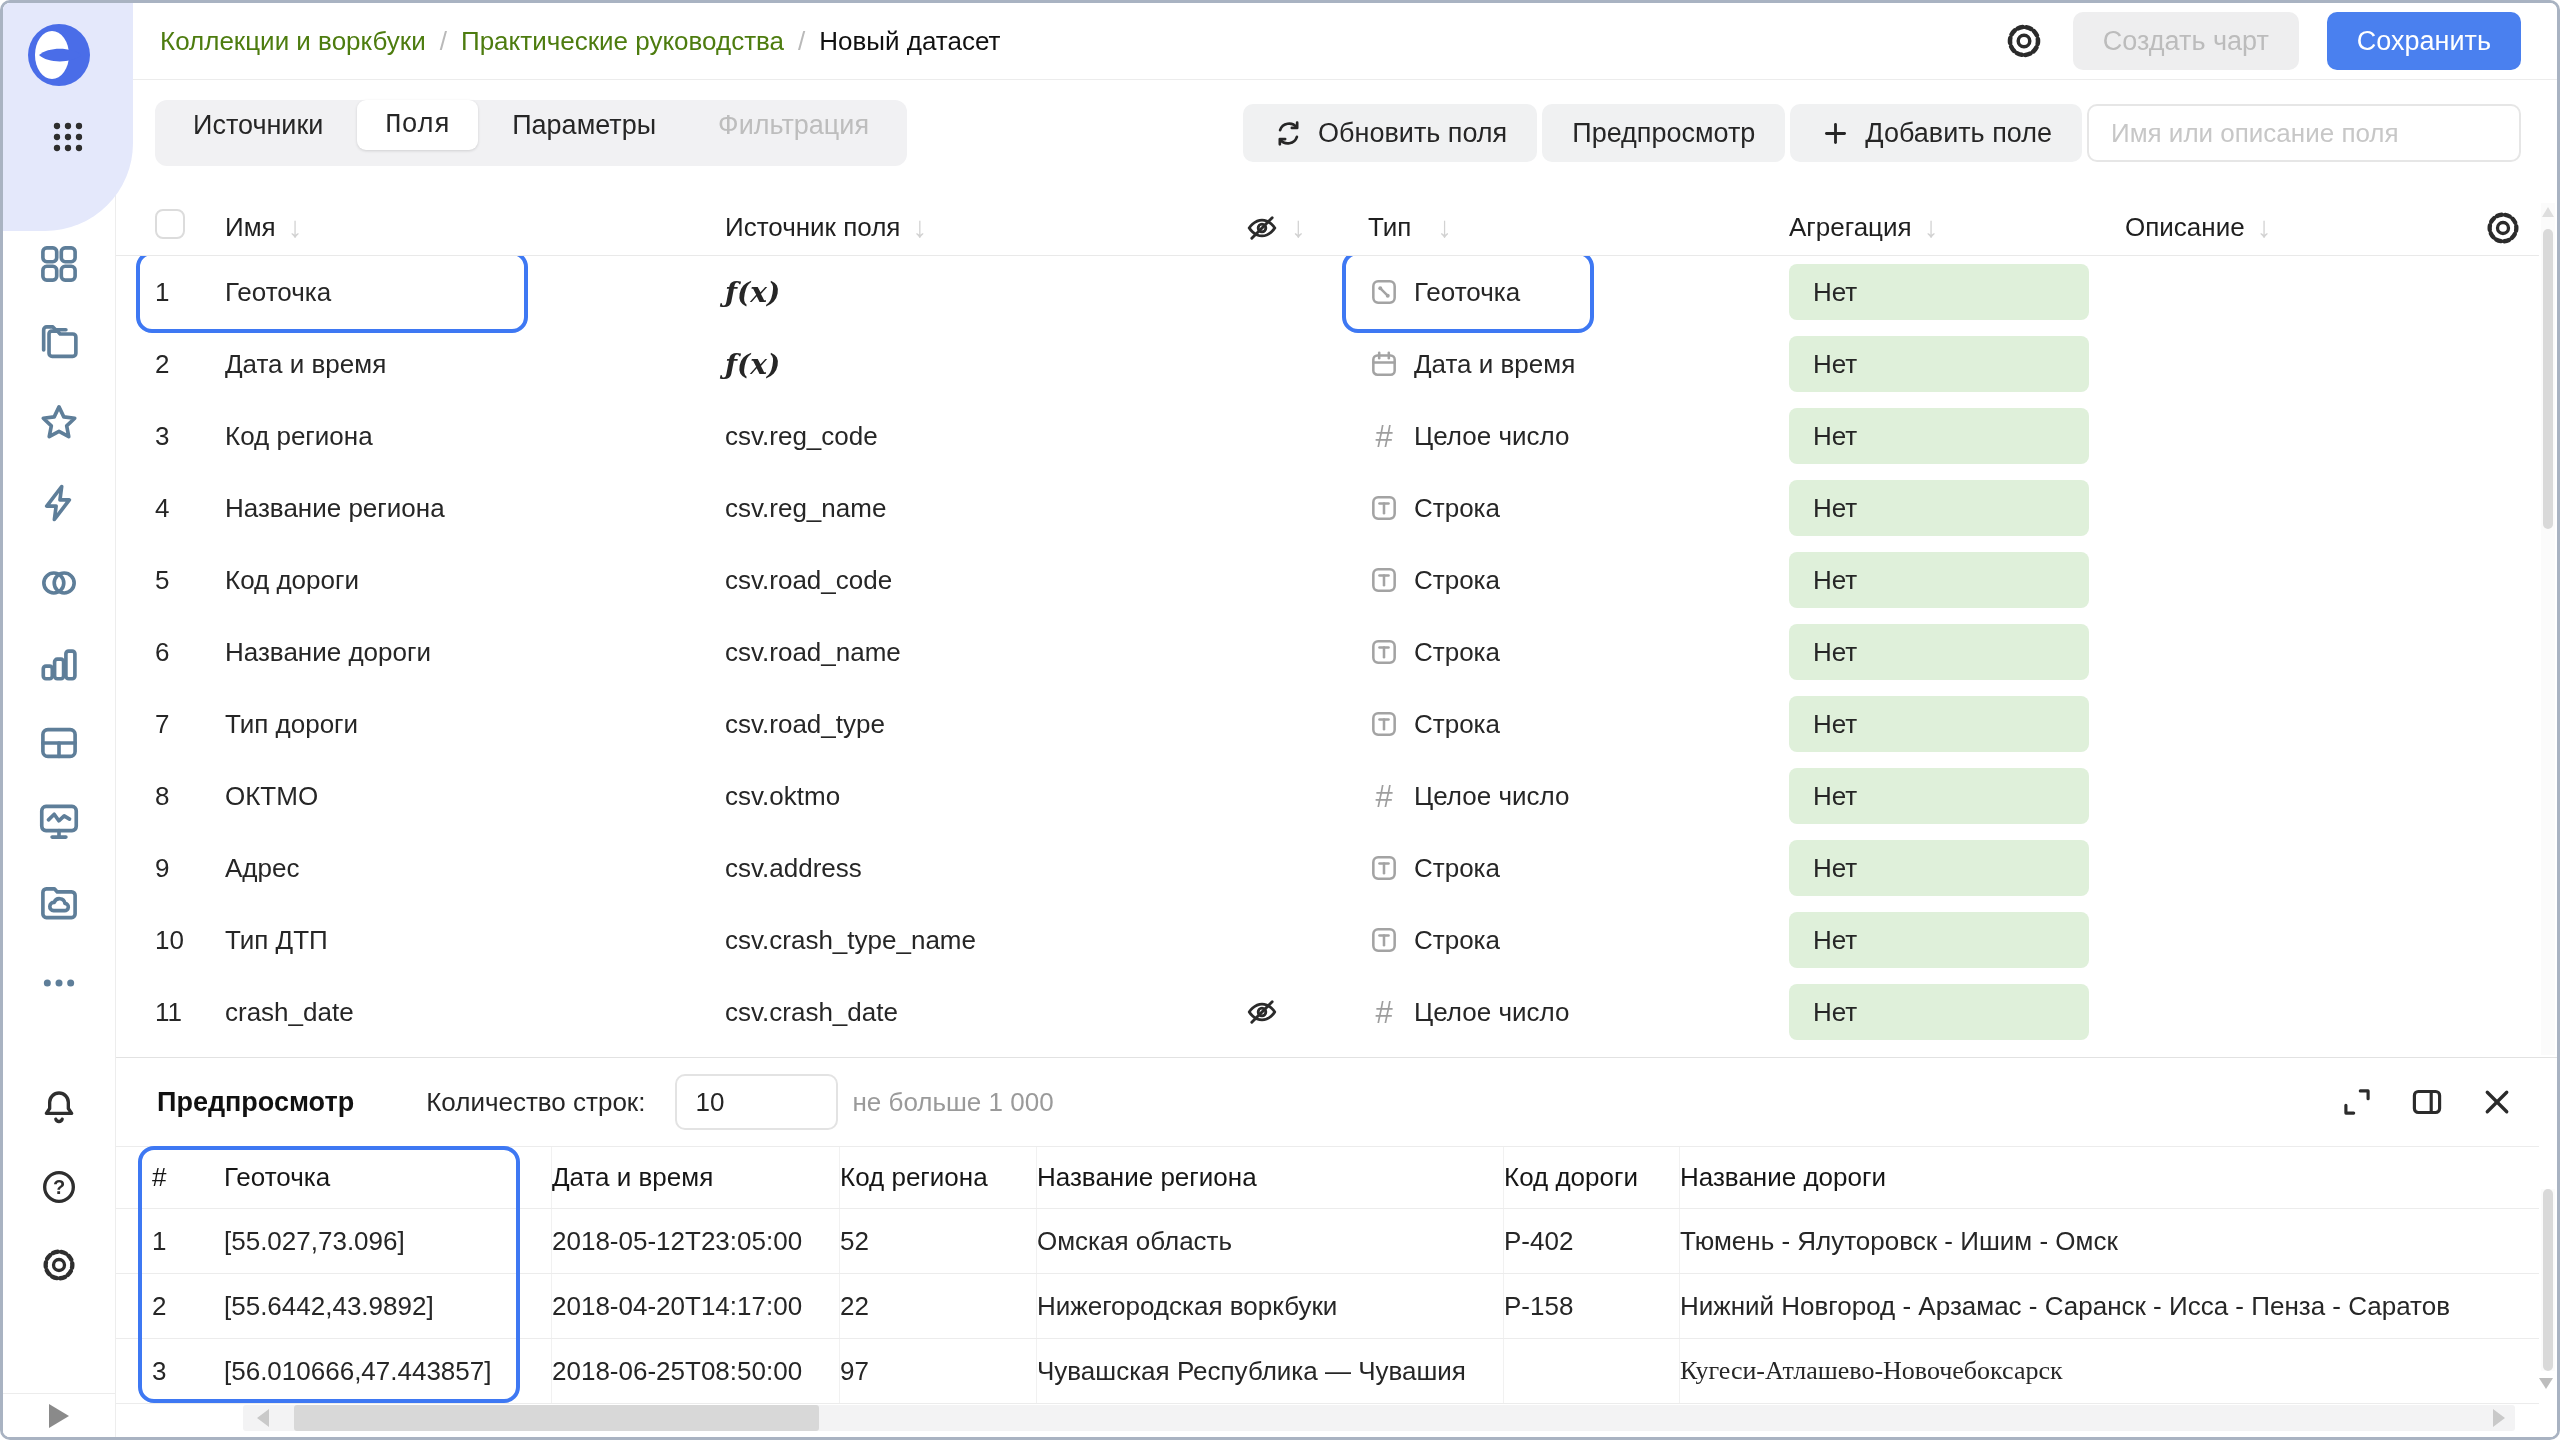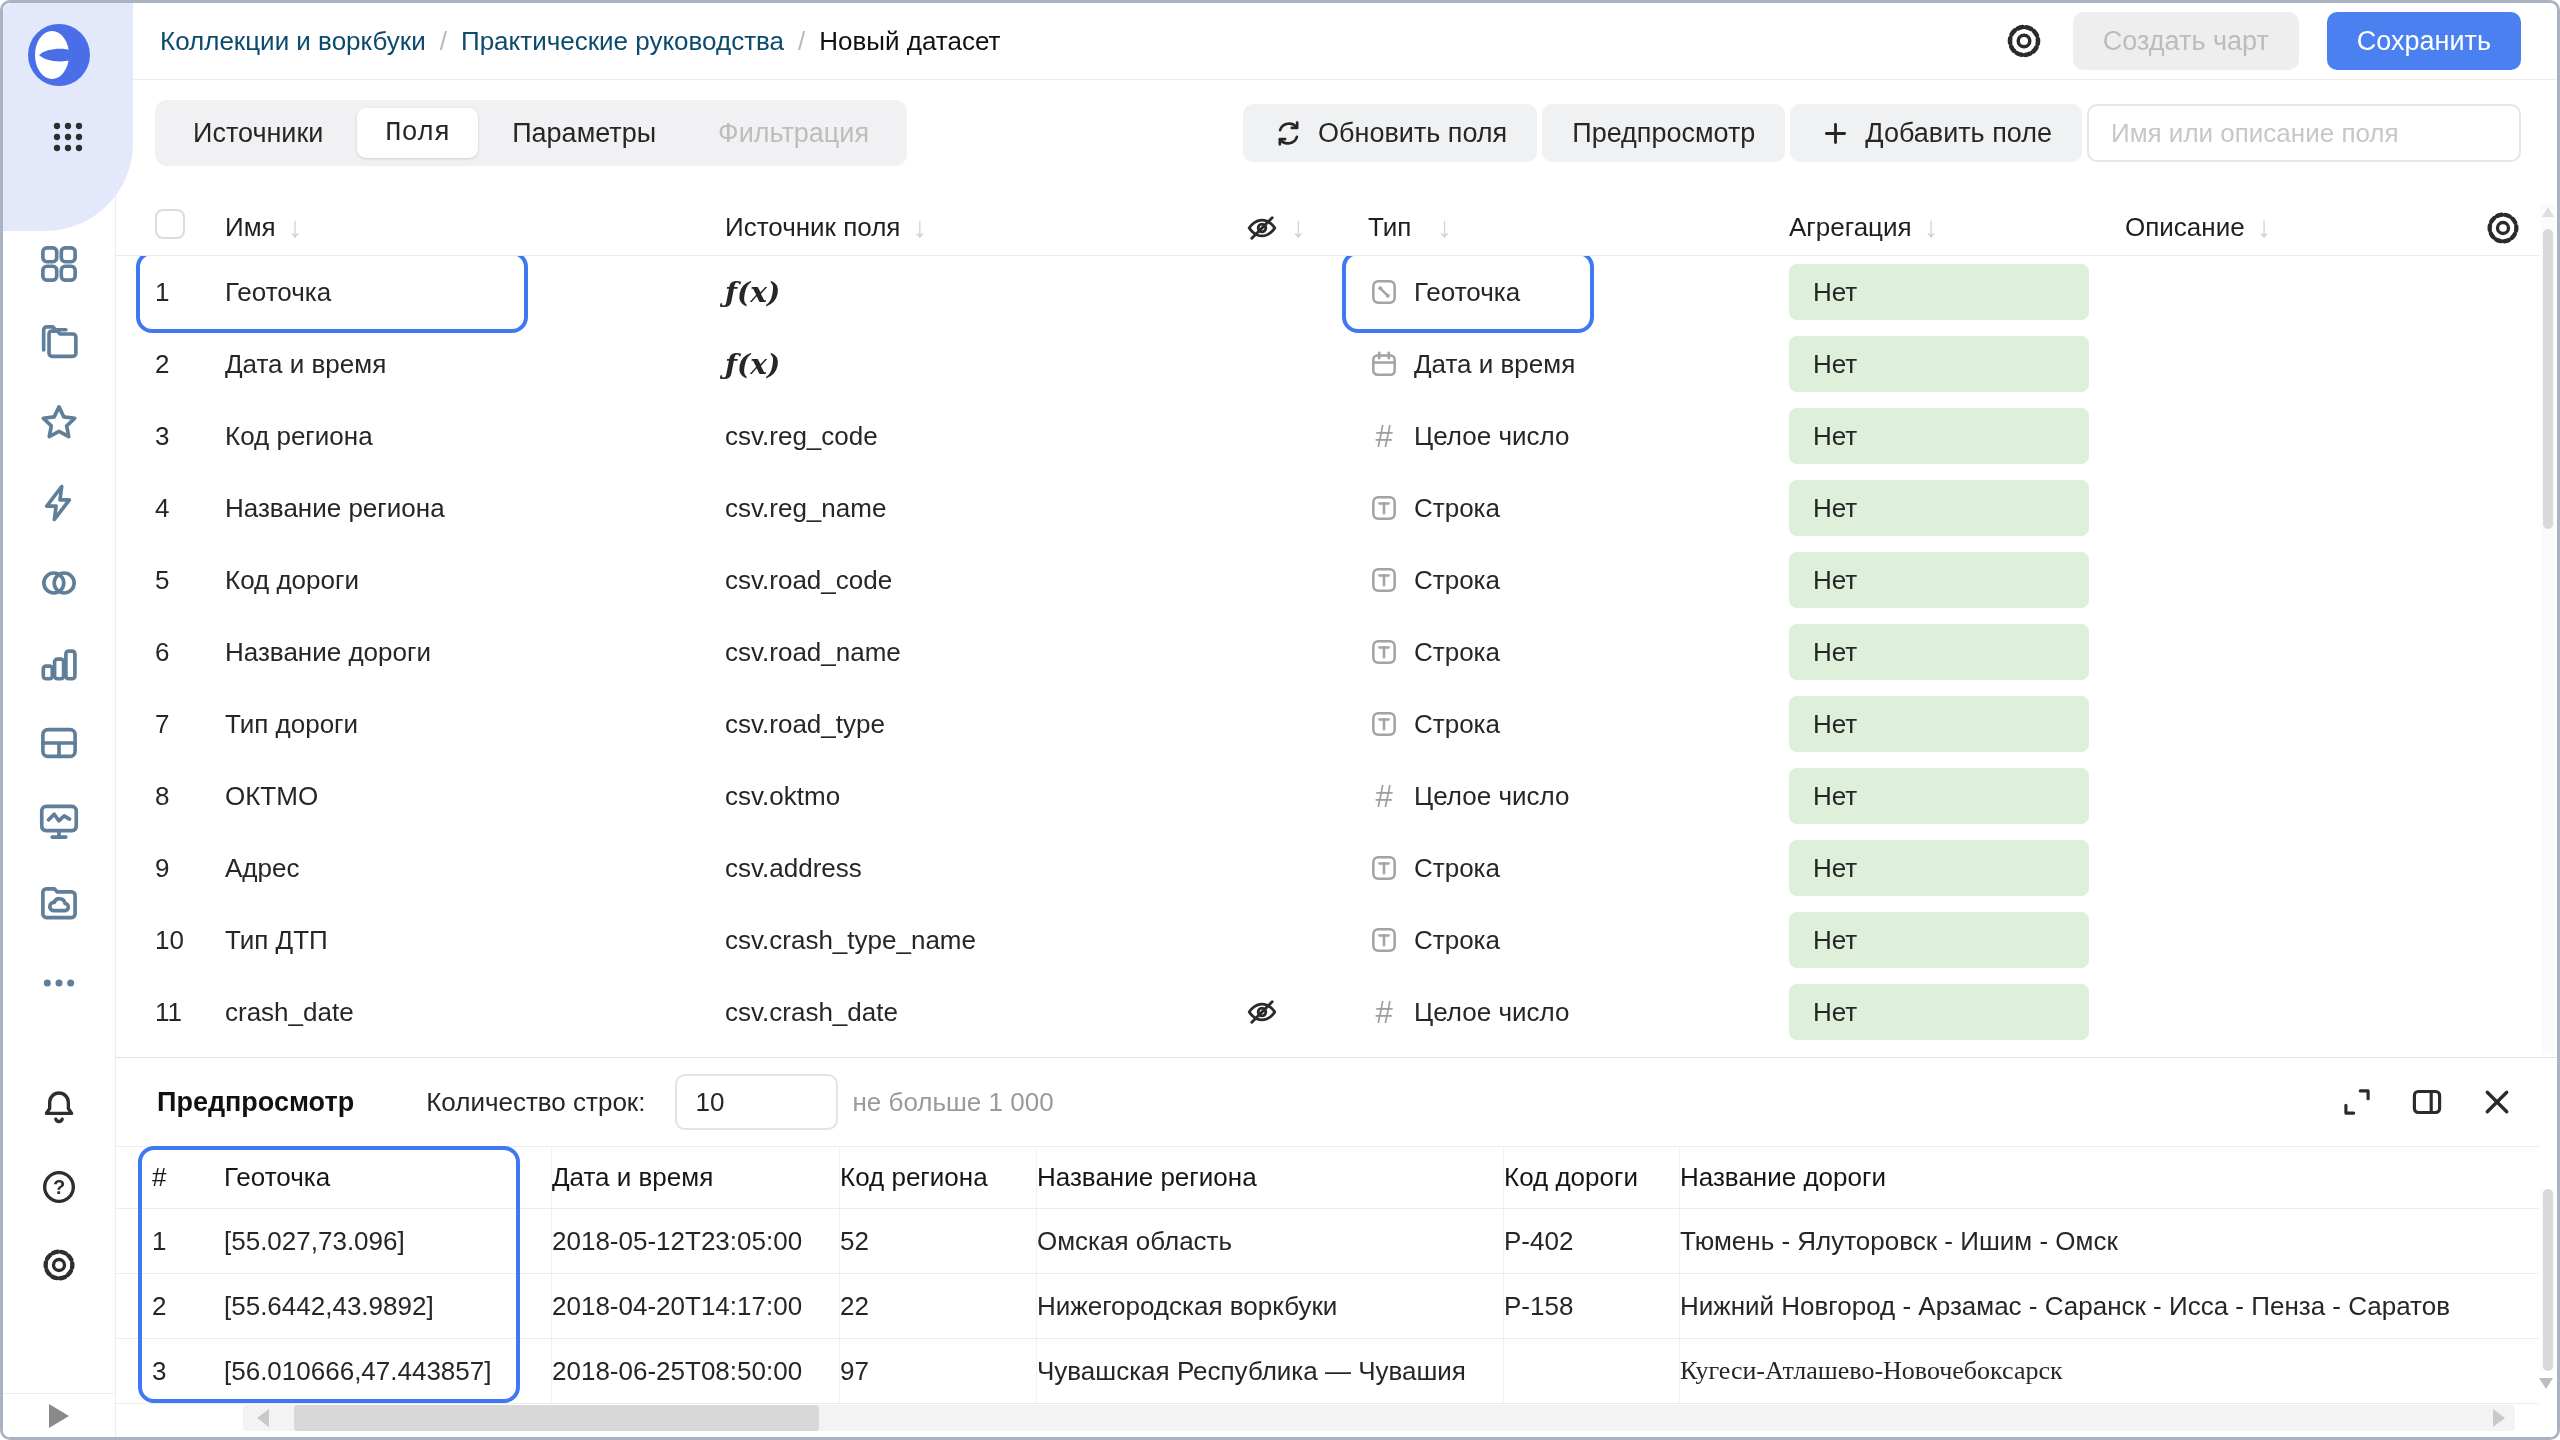--- a/index.html
+++ b/index.html
@@ -15,34 +15,34 @@
   .side-ic{position:absolute;left:50%;transform:translateX(-50%);display:flex;align-items:center;justify-content:center;}
   .side-foot{position:absolute;left:0;bottom:0;width:112px;height:44px;border-top:1px solid #ececec;
     display:flex;align-items:center;justify-content:center;background:#fff;z-index:41;}
   .play-tri{width:0;height:0;border-left:20px solid #8a8a8a;border-top:12px solid transparent;border-bottom:12px solid transparent;}
 
   
   #main{position:absolute;left:113px;top:0;right:0;bottom:0;background:#fff;}
   .app-header{position:absolute;left:0;right:0;top:0;height:77px;border-bottom:1px solid #ececec;
     display:flex;align-items:center;padding:0 36px 0 44px;}
   .bc{display:flex;align-items:center;gap:14px;font-size:26px;}
-  .bc-link{color:#0c4a6e;}
+  .bc-link{color:#4d7c0f;}
   .bc-sep{color:#b9b9b9;}
   .bc-cur{color:#101010;}
   .hd-right{margin-left:auto;display:flex;align-items:center;gap:28px;}
   .btn{height:58px;border-radius:10px;padding:0 30px;display:inline-flex;align-items:center;gap:14px;
     font-size:27px;border:none;font-family:inherit;cursor:pointer;white-space:nowrap;}
   .btn-disabled{background:#eeeeef;color:#bcbcbc;}
   .btn-primary{background:#4a80ef;color:#fff;}
   .btn-gray{background:#f0f1f2;color:#262626;}
   .ic-dark{color:#2b2b2b;}
 
   
   .toolbar{position:absolute;left:0;right:0;top:97px;height:66px;display:flex;align-items:center;padding:0 36px 0 39px;}
-  .tabs{background:#f1f1f3;border-radius:12px;height:66px;display:flex;align-items:center;padding:0 10px;gap:6px;}
+  .tabs{background:#f1f1f3;border-radius:12px;height:66px;display:flex;align-items:flex-start;padding:0 10px;gap:6px;}
   .tab{padding:0 28px;height:50px;display:flex;align-items:center;border-radius:9px;color:#262626;font-size:27px;cursor:pointer;}
   .tab.active{background:#fff;box-shadow:0 1px 3px rgba(0,0,0,.14);font-family:Liberation Mono, monospace;}
   .tab.disabled{color:#bdbdbd;}
   .tb-right{margin-left:auto;display:flex;gap:5px;align-items:center;}
   .search{width:434px;height:58px;border:2px solid #e6e6e6;border-radius:10px;padding:0 22px;font-size:26px;
     color:#262626;font-family:inherit;outline:none;}
   .search::placeholder{color:#c7c7c7;}
 
   
   .fields-head{position:absolute;left:0;right:18px;top:197px;height:56px;display:flex;align-items:center;

